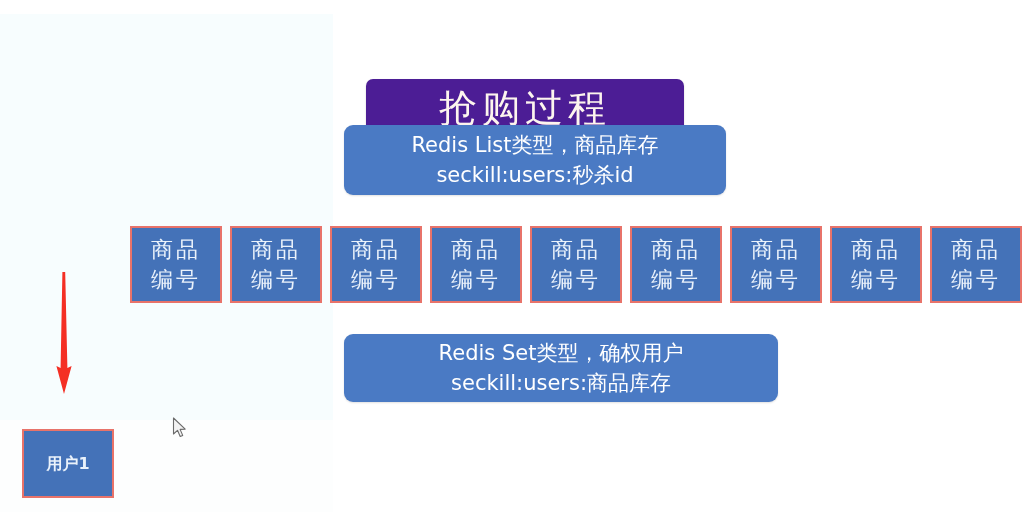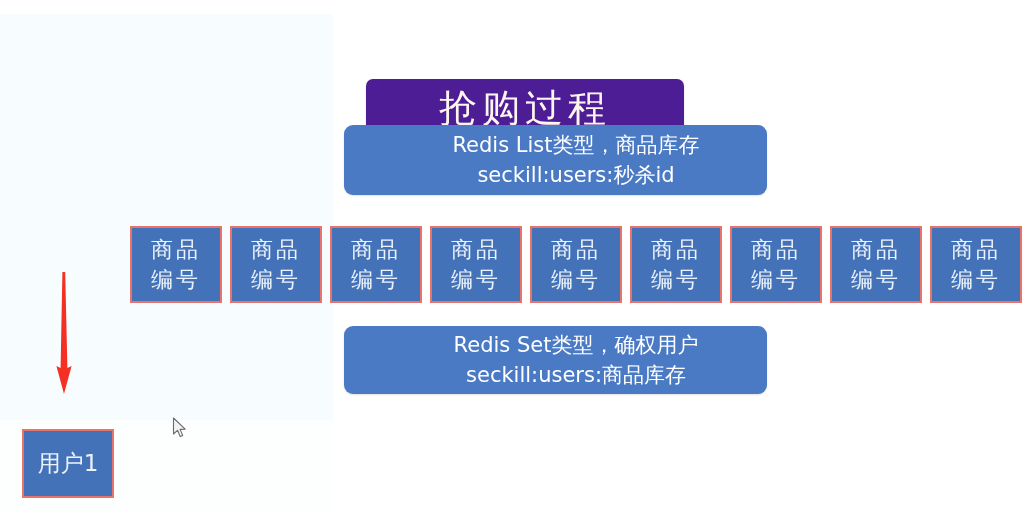--- a/index.html
+++ b/index.html
@@ -69,38 +69,37 @@
   .note-box {
     position: absolute;
     background: #4a7ac4;
     border-radius: 9px;
     box-shadow: 0 1px 2px rgba(0,0,0,0.12);
     display: flex;
     flex-direction: column;
     align-items: center;
     justify-content: center;
     color: #ffffff;
-    padding-left: 41px;
   }
   .note-box .note-line {
     font-size: 21px;
     line-height: 30px;
     white-space: nowrap;
     font-family: "DejaVu Sans", "Liberation Sans", sans-serif;
   }
   #note-list {
     left: 344px;
     top: 125px;
     width: 382px;
     height: 70px;
   }
   #note-set {
     left: 344px;
-    top: 326px;
-    width: 382px;
+    top: 334px;
+    width: 434px;
     height: 68px;
   }
 
   
   .product-row {
     position: absolute;
     left: 130px;
     top: 226px;
     width: 906px;
     height: 77px;
@@ -139,24 +138,25 @@
     height: 69px;
     box-sizing: border-box;
     background: #4472b8;
     border: 2px solid #e8736a;
     display: flex;
     align-items: center;
     justify-content: center;
     color: #eaf2fb;
   }
   #user-box .ub-text {
-    font-size: 23px;
+    font-size: 16px;
     line-height: 1;
     white-space: nowrap;
     font-family: "DejaVu Sans", "Liberation Sans", sans-serif;
+    font-weight: bold;
   }
 
   
   .down-arrow {
     position: absolute;
     left: 44px;
     top: 272px;
     width: 40px;
     height: 122px;
   }

